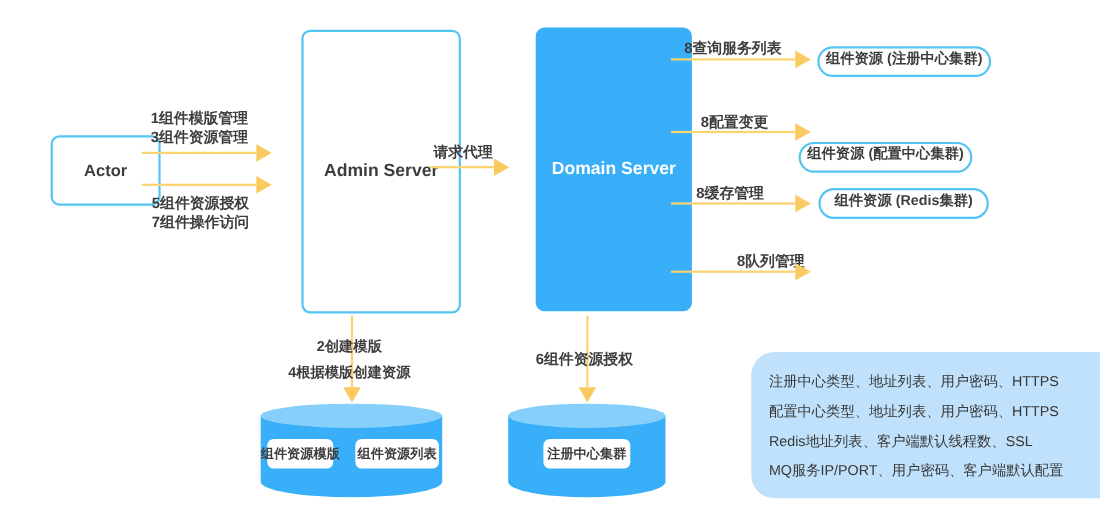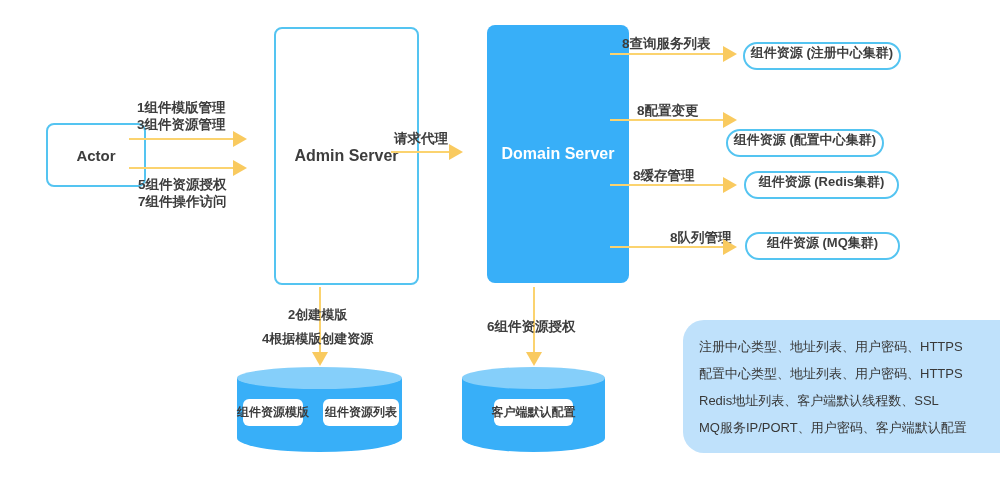--- a/index.html
+++ b/index.html
@@ -112,23 +112,20 @@
   <div class="lbl" style="left:633px;top:168px;">8缓存管理</div>
   <div class="hline" style="left:610px;top:184px;width:113px;"></div>
   <div class="head-r" style="left:723px;top:177px;"></div>
   <div class="pill" style="left:744px;top:171px;width:155px;height:28px;">
     <span>组件资源 (Redis集群)</span>
   </div>
 
   <div class="lbl" style="left:630px;top:230px;margin-left:40px;">8队列管理</div>
   <div class="hline" style="left:610px;top:246px;width:113px;"></div>
   <div class="head-r" style="left:723px;top:239px;"></div>
-  <div class="pill" style="left:745px;top:232px;width:155px;height:28px;">
-    <span>组件资源 (MQ集群)</span>
-  </div>
 
   <div class="vline" style="left:319px;top:287px;height:66px;"></div>
   <div class="head-d" style="left:312px;top:352px;"></div>
   <div class="lbl" style="left:288px;top:307px;font-size:13px;">2创建模版</div>
   <div class="lbl" style="left:262px;top:331px;font-size:13px;">4根据模版创建资源</div>
 
   <div class="vline" style="left:533px;top:287px;height:66px;"></div>
   <div class="head-d" style="left:526px;top:352px;"></div>
   <div class="lbl" style="left:487px;top:319px;">6组件资源授权</div>
 
@@ -140,21 +137,21 @@
     </div>
     <div class="cyl-item" style="left:86px;top:32px;width:76px;height:27px;">
       <span>组件资源列表</span>
     </div>
   </div>
 
   <div class="cyl" style="left:462px;top:367px;width:143px;height:85px;">
     <div class="cyl-body"></div>
     <div class="cyl-top"></div>
     <div class="cyl-item" style="left:32px;top:32px;width:79px;height:27px;">
-      <span>客户端默认配置</span>
+      <span>注册中心集群</span>
     </div>
   </div>
 
   <div class="info" style="left:683px;top:320px;width:368px;height:133px;border-radius:21px;">
     <div>注册中心类型、地址列表、用户密码、HTTPS</div>
     <div>配置中心类型、地址列表、用户密码、HTTPS</div>
     <div>Redis地址列表、客户端默认线程数、SSL</div>
     <div>MQ服务IP/PORT、用户密码、客户端默认配置</div>
   </div>
 

